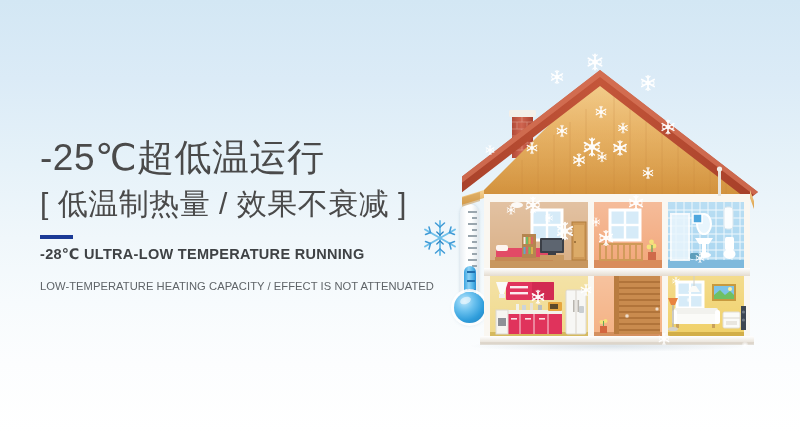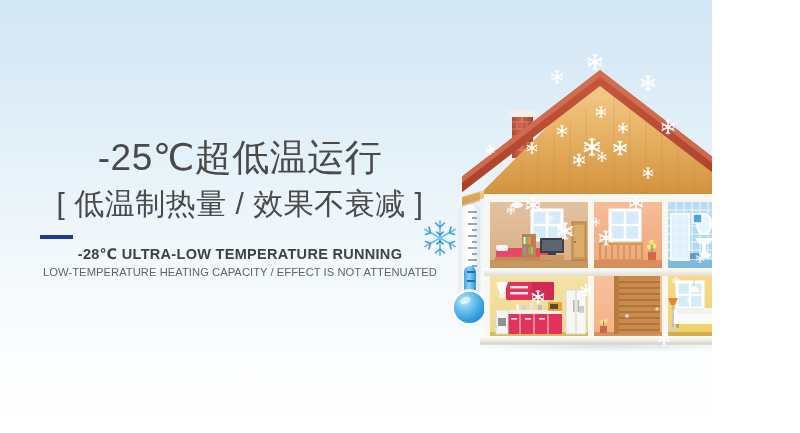--- a/index.html
+++ b/index.html
@@ -1,30 +1,29 @@
 <!DOCTYPE html>
 <html><head>
 <meta charset="utf-8">
 <style>
   html,body{margin:0;padding:0;}
   body{
     width:800px;height:433px;overflow:hidden;
     font-family:"Liberation Sans","DejaVu Sans",sans-serif;
   }
   #stage{
-    position:relative;width:712px;height:433px;overflow:hidden;
+    position:relative;width:800px;height:433px;overflow:hidden;
     background:linear-gradient(180deg,
       #d3e7f4 0%,
       #dbebf7 18%,
       #e6f2f9 38%,
       #f0f7fb 55%,
       #f7fbfd 70%,
       #fcfdfe 84%,
       #ffffff 100%);
-    text-align:center;
   }
 
   
   #textblock{position:absolute;left:40px;top:138px;width:400px;}
   .t-main{
     font-size:37px;line-height:1.08;color:#4a4a4a;
     letter-spacing:0.5px;white-space:nowrap;font-weight:400;
   }
   .t-sub{
     font-size:30px;line-height:1.18;color:#4a4a4a;
@@ -32,21 +31,21 @@
   }
   .rule{
     width:33px;height:4px;background:#1b3a96;margin-top:14px;margin-bottom:6px;
   }
   .t-en1{
     font-size:14.5px;color:#3f4245;font-weight:bold;letter-spacing:0.3px;
     white-space:nowrap;line-height:1.25;
   }
   .t-en2{
     font-size:11.2px;color:#5f6468;letter-spacing:0.05px;
-    white-space:nowrap;line-height:1.3;margin-top:2px;
+    white-space:nowrap;line-height:1.3;margin-top:16px;
   }
 
   
   #thermo{position:absolute;left:452px;top:204px;width:34px;height:130px;}
   .th-tube{
     position:absolute;left:8px;top:0;width:19px;height:100px;
     background:linear-gradient(90deg,#e9eef2 0%,#ffffff 35%,#fdfefe 62%,#dfe6eb 100%);
     border-radius:10px 10px 0 0;
     box-shadow:0 0 3px rgba(120,150,175,.35);
   }

